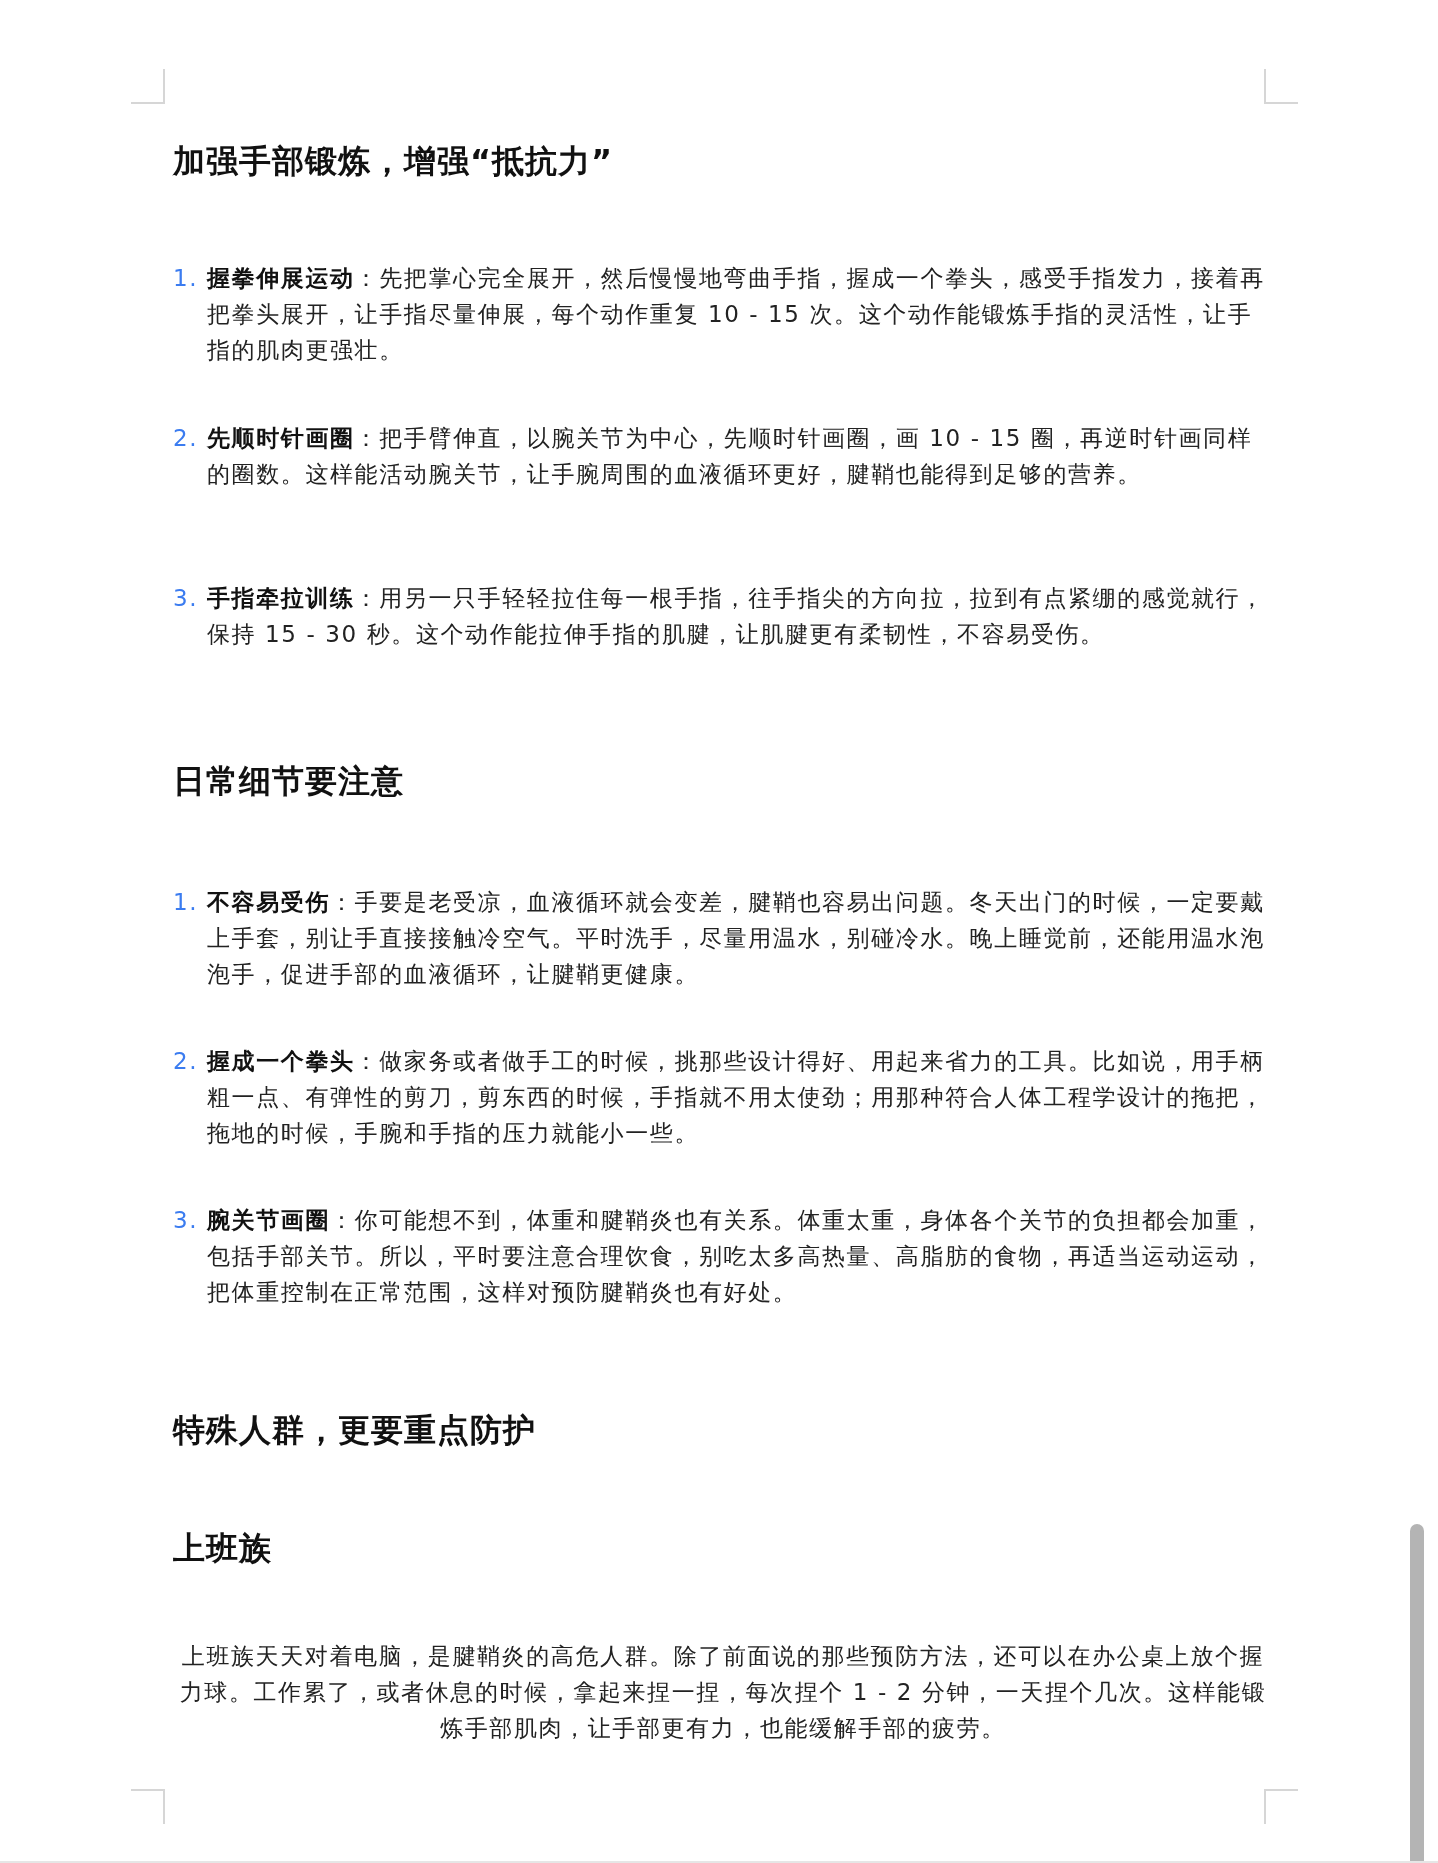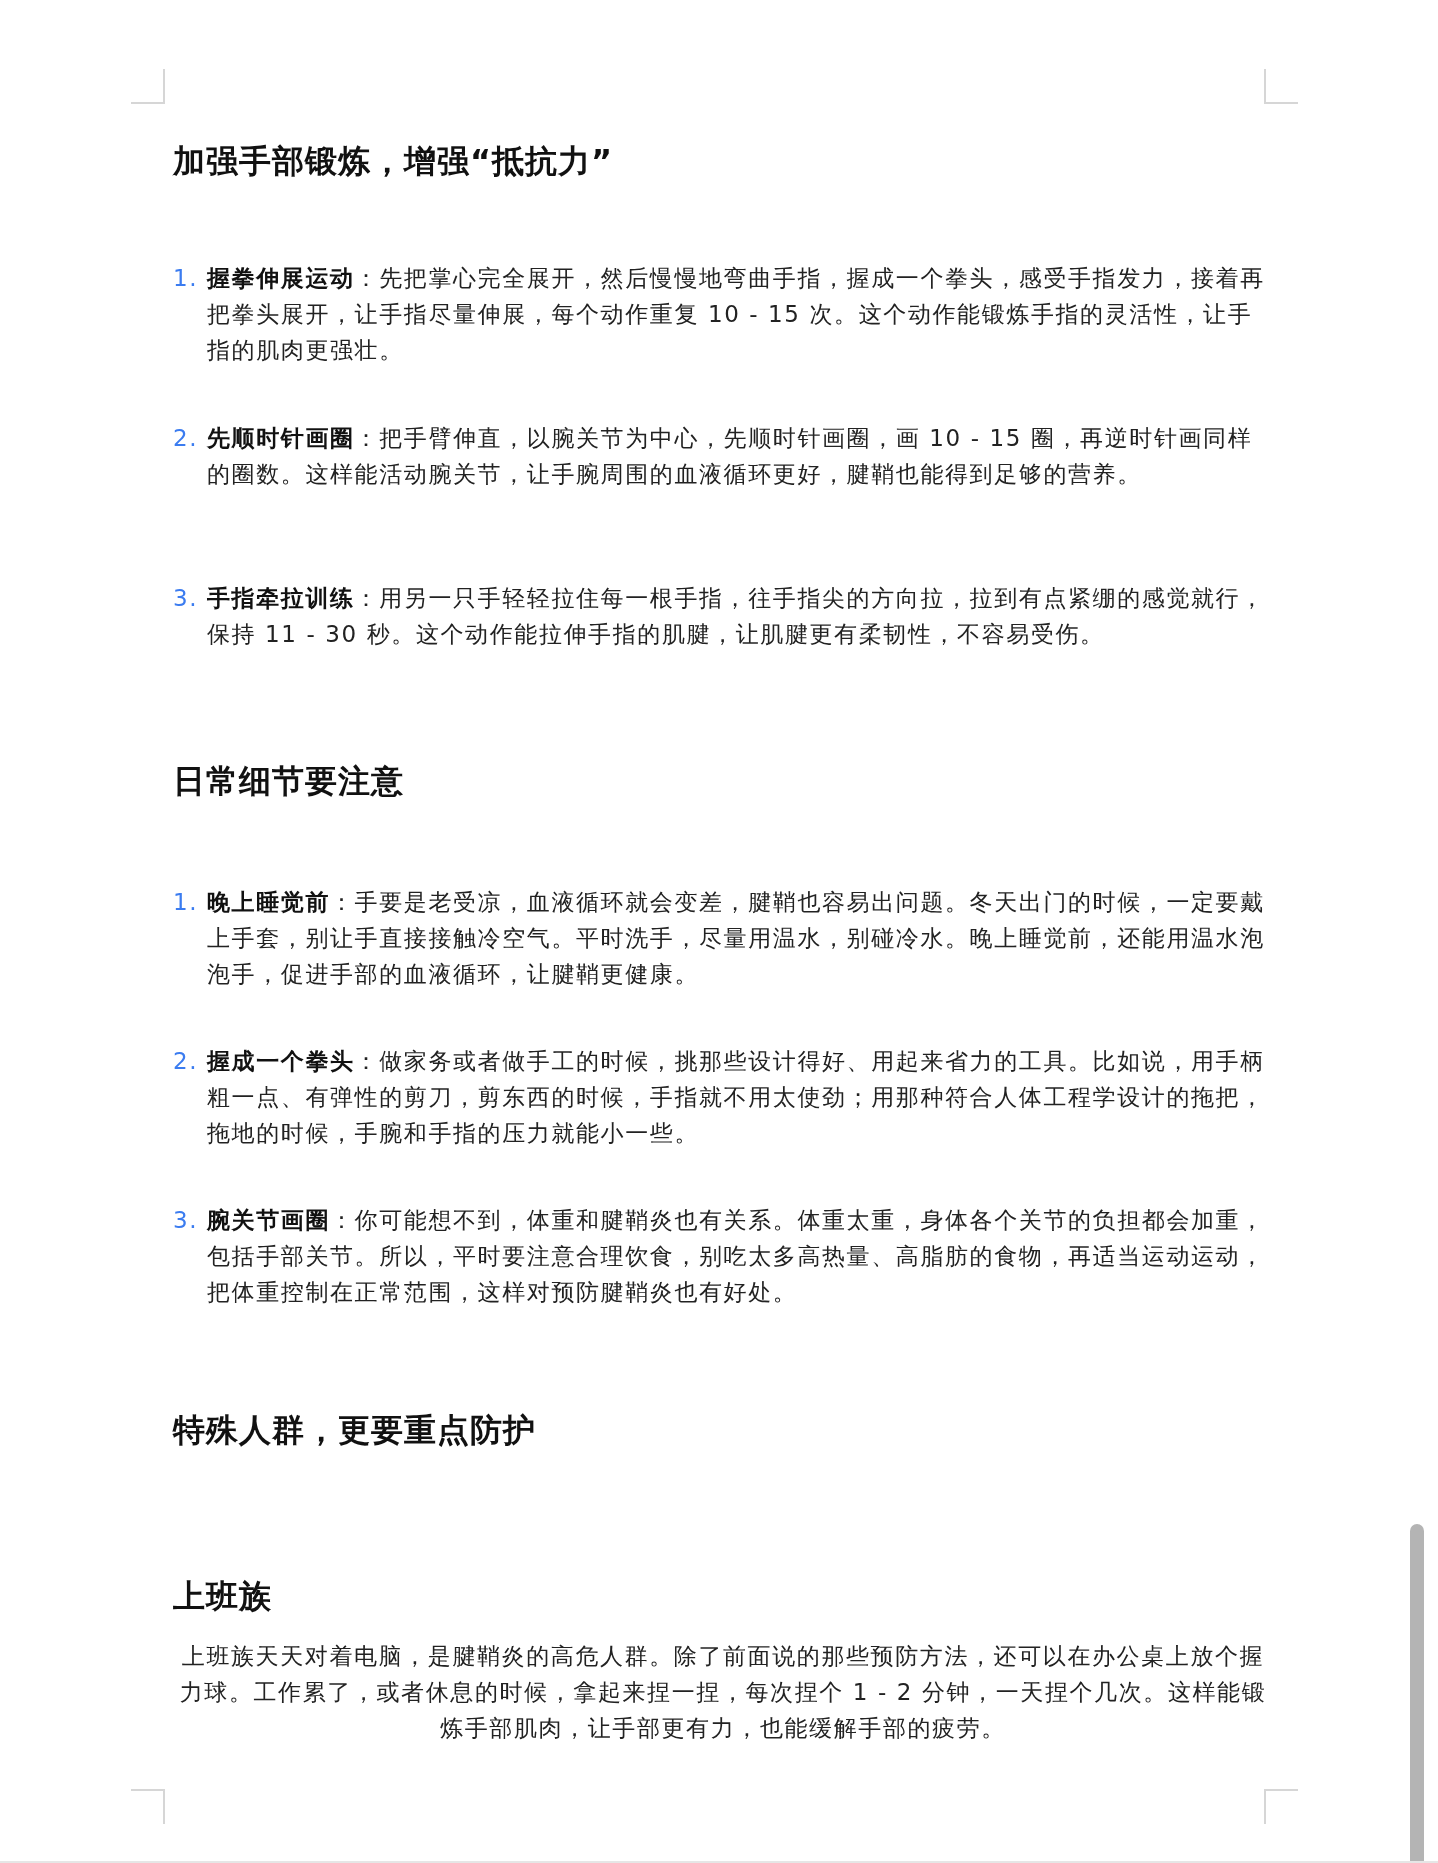--- a/index.html
+++ b/index.html
@@ -42,39 +42,39 @@
     <div class="list-item" style="top:260px;">
       <span class="num">1.</span>
       <div class="body"><span class="term">握拳伸展运动</span><span>：</span><span>先把掌心完全展开，然后慢慢地弯曲手指，握成一个拳头，感受手指发力，接着再把拳头展开，让手指尽量伸展，每个动作重复 10 - 15 次。这个动作能锻炼手指的灵活性，让手指的肌肉更强壮。</span></div>
     </div>
     <div class="list-item" style="top:420px;">
       <span class="num">2.</span>
       <div class="body"><span class="term">先顺时针画圈</span><span>：</span><span>把手臂伸直，以腕关节为中心，先顺时针画圈，画 10 - 15 圈，再逆时针画同样的圈数。这样能活动腕关节，让手腕周围的血液循环更好，腱鞘也能得到足够的营养。</span></div>
     </div>
     <div class="list-item" style="top:580px;">
       <span class="num">3.</span>
-      <div class="body"><span class="term">手指牵拉训练</span><span>：</span><span>用另一只手轻轻拉住每一根手指，往手指尖的方向拉，拉到有点紧绷的感觉就行，保持 11 - 30 秒。这个动作能拉伸手指的肌腱，让肌腱更有柔韧性，不容易受伤。</span></div>
+      <div class="body"><span class="term">手指牵拉训练</span><span>：</span><span>用另一只手轻轻拉住每一根手指，往手指尖的方向拉，拉到有点紧绷的感觉就行，保持 15 - 30 秒。这个动作能拉伸手指的肌腱，让肌腱更有柔韧性，不容易受伤。</span></div>
     </div>
 
     <div class="h" style="top:760px;">日常细节要注意</div>
 
     <div class="list-item" style="top:884px;">
       <span class="num">1.</span>
-      <div class="body"><span class="term">晚上睡觉前</span><span>：</span><span>手要是老受凉，血液循环就会变差，腱鞘也容易出问题。冬天出门的时候，一定要戴上手套，别让手直接接触冷空气。平时洗手，尽量用温水，别碰冷水。晚上睡觉前，还能用温水泡泡手，促进手部的血液循环，让腱鞘更健康。</span></div>
+      <div class="body"><span class="term">不容易受伤</span><span>：</span><span>手要是老受凉，血液循环就会变差，腱鞘也容易出问题。冬天出门的时候，一定要戴上手套，别让手直接接触冷空气。平时洗手，尽量用温水，别碰冷水。晚上睡觉前，还能用温水泡泡手，促进手部的血液循环，让腱鞘更健康。</span></div>
     </div>
     <div class="list-item" style="top:1043px;">
       <span class="num">2.</span>
       <div class="body"><span class="term">握成一个拳头</span><span>：</span><span>做家务或者做手工的时候，挑那些设计得好、用起来省力的工具。比如说，用手柄粗一点、有弹性的剪刀，剪东西的时候，手指就不用太使劲；用那种符合人体工程学设计的拖把，拖地的时候，手腕和手指的压力就能小一些。</span></div>
     </div>
     <div class="list-item" style="top:1202px;">
       <span class="num">3.</span>
       <div class="body"><span class="term">腕关节画圈</span><span>：</span><span>你可能想不到，体重和腱鞘炎也有关系。体重太重，身体各个关节的负担都会加重，包括手部关节。所以，平时要注意合理饮食，别吃太多高热量、高脂肪的食物，再适当运动运动，把体重控制在正常范围，这样对预防腱鞘炎也有好处。</span></div>
     </div>
 
     <div class="h" style="top:1386px;margin-top:23px;">特殊人群，更要重点防护</div>
 
-    <div class="h" style="top:1575px;">上班族</div>
+    <div class="h" style="top:1527px;">上班族</div>
     <div class="para" style="top:1638px;">上班族天天对着电脑，是腱鞘炎的高危人群。除了前面说的那些预防方法，还可以在办公桌上放个握力球。工作累了，或者休息的时候，拿起来捏一捏，每次捏个 1 - 2 分钟，一天捏个几次。这样能锻炼手部肌肉，让手部更有力，也能缓解手部的疲劳。</div>
   </div>
 
   <div class="scrollbar-thumb"></div>
   <div class="bottom-line"></div>
 </div>
 
 </body></html>

